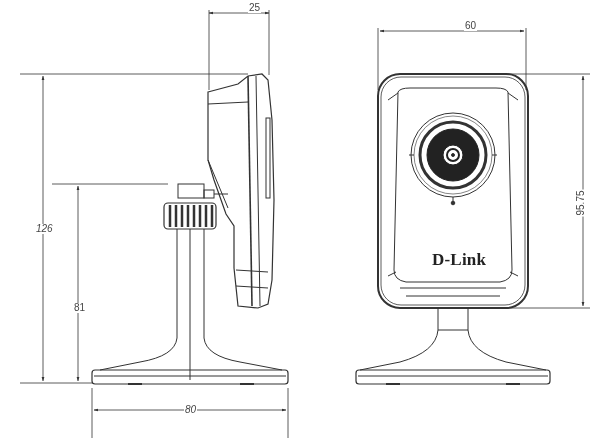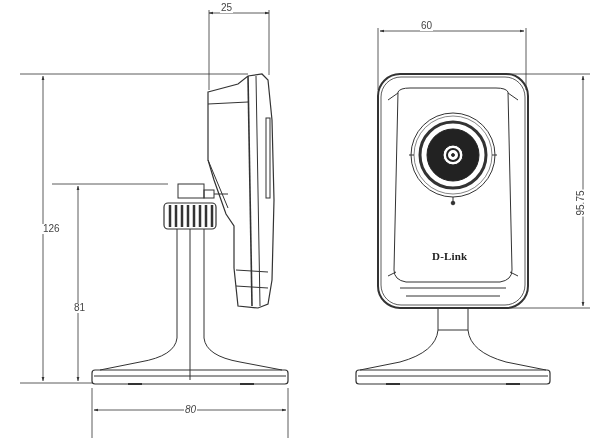--- a/index.html
+++ b/index.html
@@ -1,20 +1,20 @@
 <!DOCTYPE html>
 <html><head>
   <meta charset="utf-8">
   <style>
     html, body { margin: 0; padding: 0; background: #ffffff; }
     body { width: 600px; height: 438px; overflow: hidden; position: relative; font-family: "Liberation Sans", sans-serif; }
     #drawing { position: absolute; left: 0; top: 0; width: 600px; height: 438px; }
     .dim-label { position: absolute; font-family: "Liberation Sans", sans-serif; font-size: 10px; color: #444; line-height: 10px; background: #fff; padding: 0 1px; }
     .vertical { transform: rotate(-90deg); transform-origin: center center; }
-    .brand { position: absolute; font-family: "Liberation Serif", serif; font-weight: bold; font-size: 11px; color: #222; letter-spacing: 0.2px; }
+    .brand { position: absolute; font-family: "Liberation Serif", serif; font-weight: bold; font-size: 17px; color: #222; letter-spacing: 0.2px; }
   </style>
 </head>
 <body>
 
 <svg id="drawing" viewBox="0 0 600 438" xmlns="http://www.w3.org/2000/svg">
   <defs>
     <marker id="arr" viewBox="0 0 10 10" refX="9" refY="5" markerWidth="6" markerHeight="6" orient="auto-start-reverse">
       <path d="M0,2 L10,5 L0,8 z" fill="#333"></path>
     </marker>
   </defs>
@@ -113,20 +113,20 @@
     <line x1="438" y1="330" x2="468" y2="330"></line>
     <path d="M438,330 Q436,352 400,362 L360,370"></path>
     <path d="M468,330 Q470,352 506,362 L546,370"></path>
     <rect x="356" y="370" width="194" height="14" rx="3" stroke-width="1.2"></rect>
     <line x1="358" y1="376" x2="548" y2="376"></line>
     <line x1="386" y1="384" x2="400" y2="384" stroke-width="2"></line>
     <line x1="506" y1="384" x2="520" y2="384" stroke-width="2"></line>
   </g>
 </svg>
 
-<span class="dim-label" style="left:220px; top:3px;">25</span>
-<span class="dim-label" style="left:420px; top:21px;text-align:center;">60</span>
+<span class="dim-label" style="left:248px; top:3px;">25</span>
+<span class="dim-label" style="left:464px; top:21px;text-align:center;">60</span>
 <span class="dim-label vertical" style="left:567px; top:198px;">95.75</span>
-<span class="dim-label" style="left:42px; top:224px;">126</span>
+<span class="dim-label" style="left:35px; top:224px;font-style:italic;">126</span>
 <span class="dim-label" style="left:73px; top:303px;">81</span>
 <span class="dim-label" style="left:184px; top:405px;font-style:italic;">80</span>
 
 <span class="brand" style="left:432px; top:250px;">D-Link</span>
 
 </body></html>

